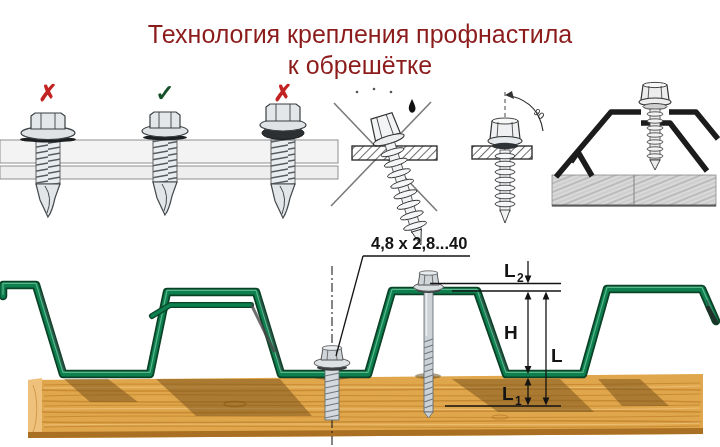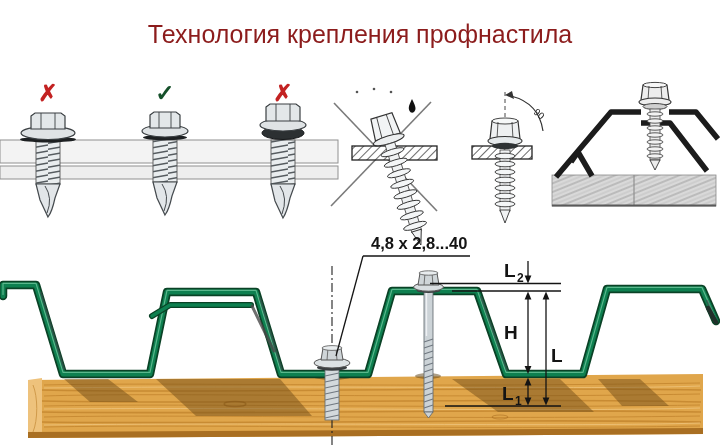--- a/index.html
+++ b/index.html
@@ -12,20 +12,21 @@
   svg text{font-family:"Liberation Sans",sans-serif;}
   .dim{font-weight:bold;fill:#141414;}
 </style>
 </head>
 <body>
 
 <div class="stage">
 
   <div class="title">
     <span>Технология крепления профнастила</span>
+    <span>к обрешётке</span>
   </div>
 
   <svg width="720" height="447" viewBox="0 0 720 447">
     <defs>
       <pattern id="hatch" width="6" height="6" patternUnits="userSpaceOnUse" patternTransform="rotate(45)">
         <rect width="6" height="6" fill="#ffffff"></rect>
         <line x1="0" y1="0" x2="0" y2="6" stroke="#2a2a2a" stroke-width="1.4"></line>
       </pattern>
       <pattern id="ghatch" width="11" height="8" patternUnits="userSpaceOnUse" patternTransform="rotate(-22)">
         <rect width="11" height="8" fill="#d9d9d9"></rect>

